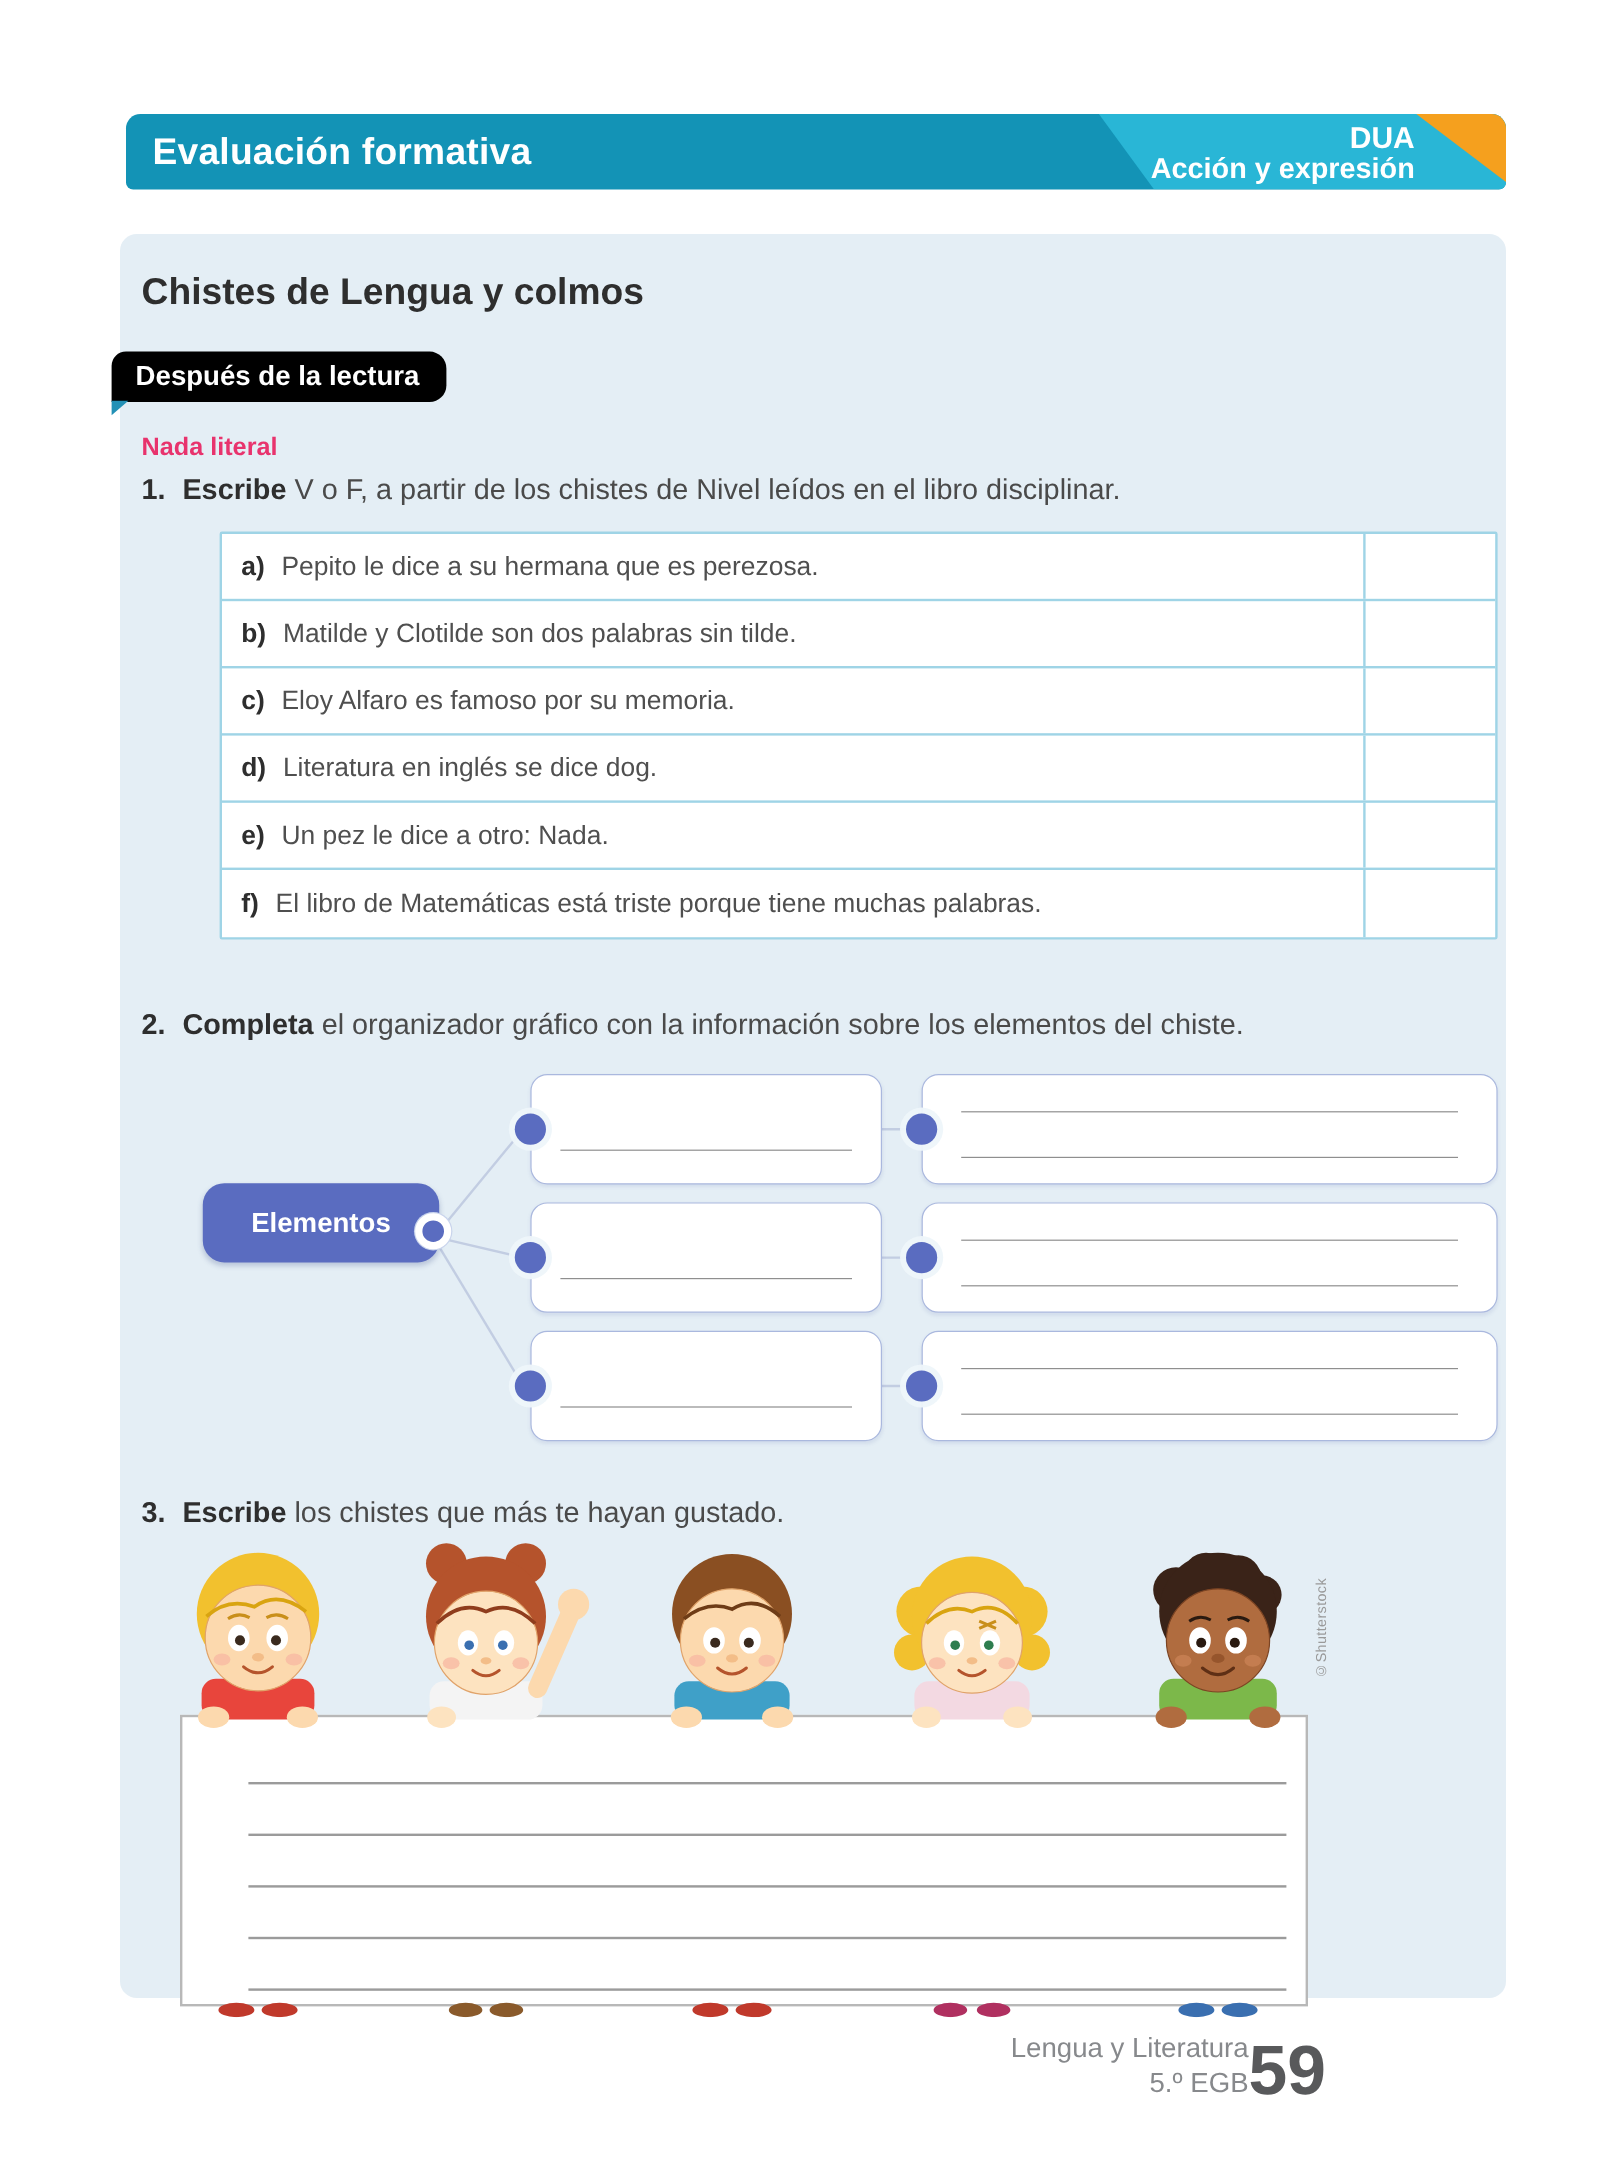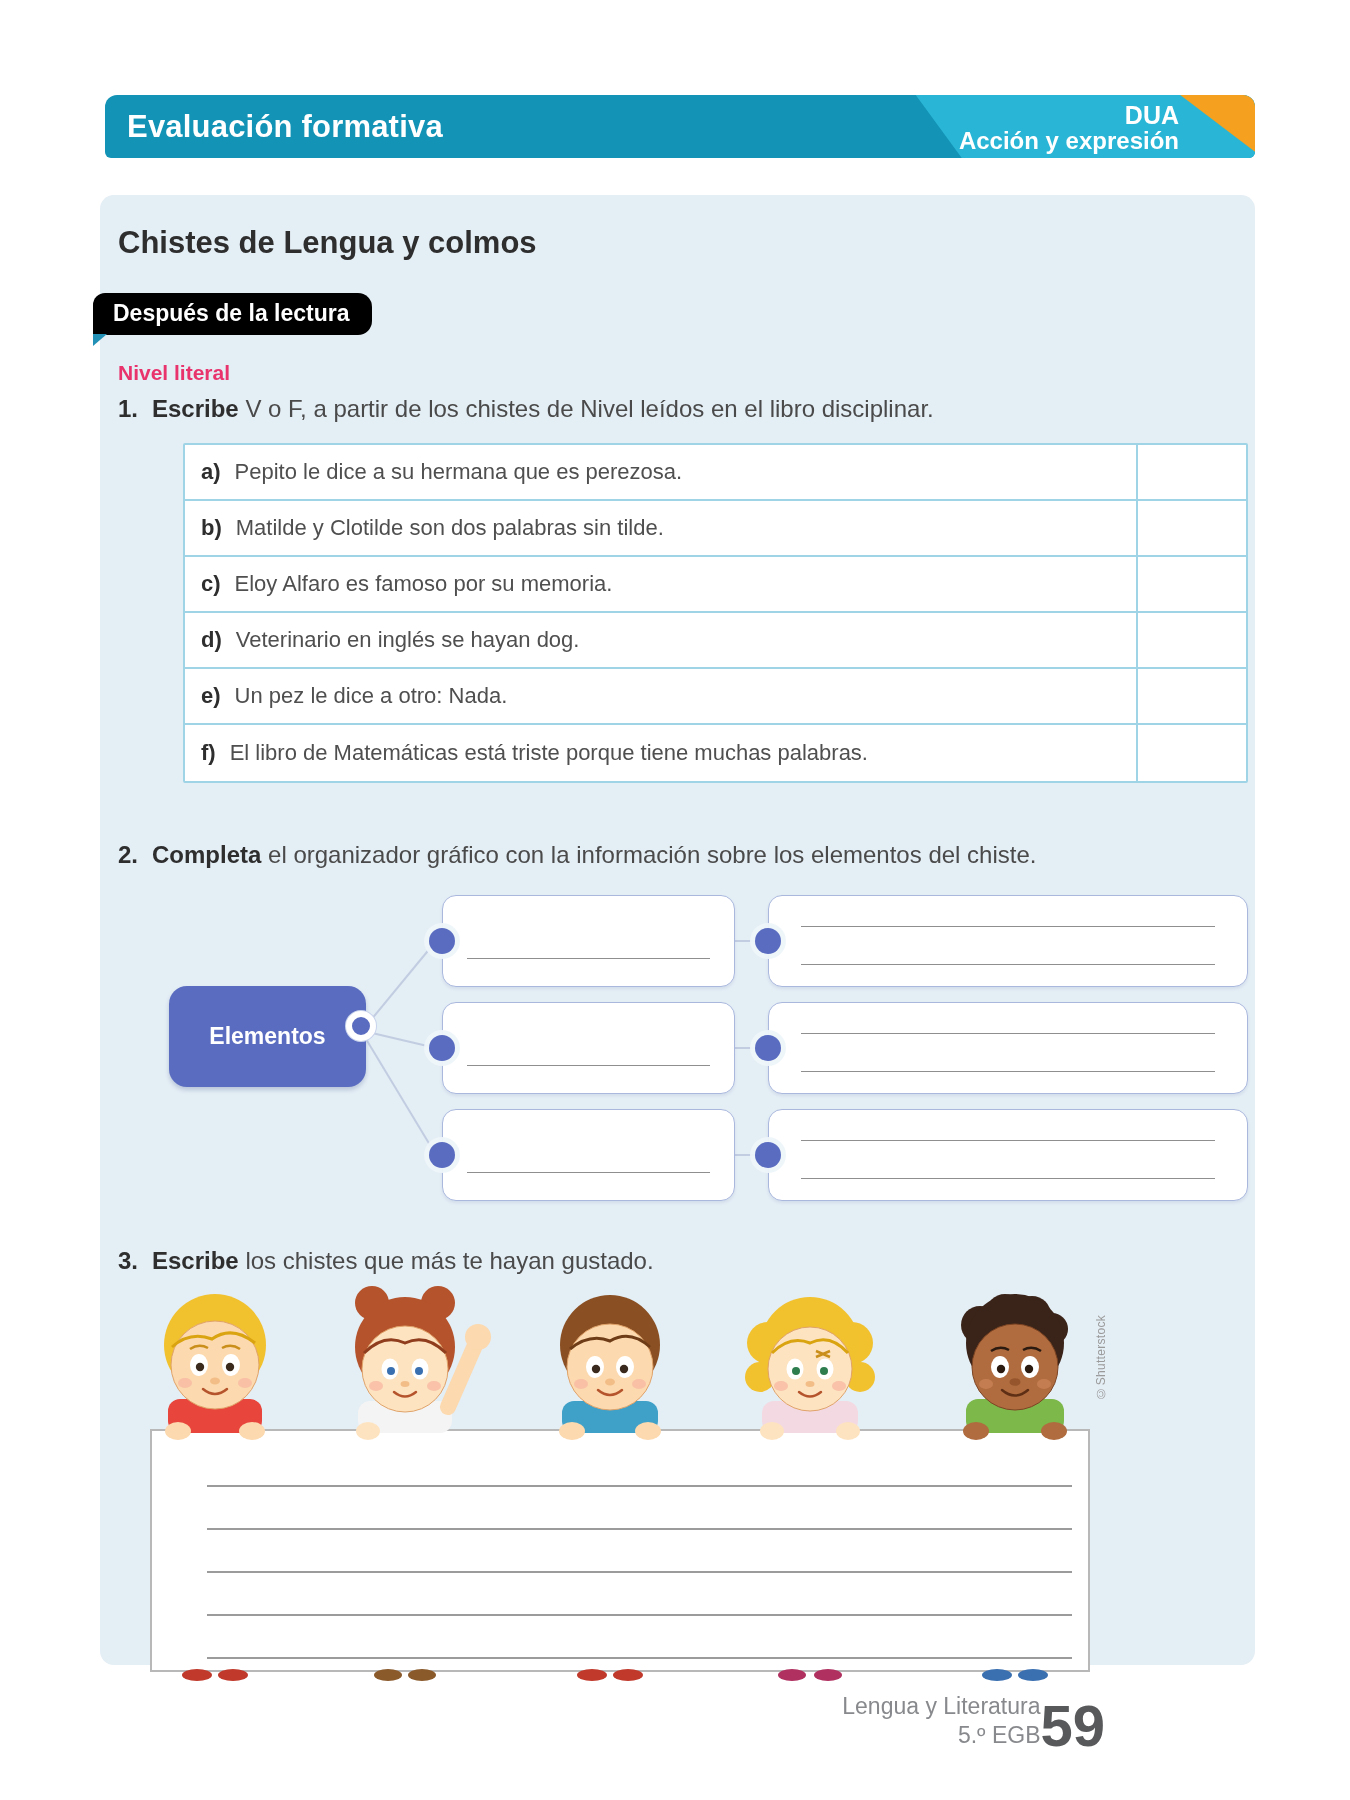--- a/index.html
+++ b/index.html
@@ -64,21 +64,21 @@
   .vf-cell-text { flex: 1; display: flex; align-items: center; padding-left: 16px; font-size: 22px; color: #4f4f4f; }
   .vf-cell-text .letter { font-weight: bold; color: #2e2e2e; margin-right: 14px; }
   .vf-cell-answer { flex: 0 0 110px; border-left: 2px solid #9fd4e6; }
 
   .q2-block { margin-top: 58px; }
 
   
   .organizer { position: relative; margin-left: -18px; margin-top: 18px; width: 1155px; height: 330px; }
   .organizer svg.connectors { position: absolute; inset: 0; }
   .hub-box {
-    position: absolute; left: 69px; top: 99px; width: 197px; height: 101px;
+    position: absolute; left: 69px; top: 99px; width: 197px; height: 66px;
     background: #5a6cc0; border-radius: 18px; box-shadow: 0 3px 4px rgba(60,80,140,0.25);
     display: flex; align-items: center; justify-content: center;
     color: #fff; font-weight: bold; font-size: 23px;
   }
   .hub-node {
     position: absolute; left: 246px; top: 124px; width: 30px; height: 30px;
     background: #5a6cc0; border: 6px solid #ffffff; border-radius: 50%;
     box-shadow: 0 0 0 1px #c9d4ec;
   }
   .org-box {
@@ -133,21 +133,21 @@
       <div class="dua-sub">Acción y expresión</div>
     </div>
   </div>
 
   <div class="card">
 
     <div class="lesson-title">Chistes de Lengua y colmos</div>
 
     <div class="stage-badge">Después de la lectura</div>
 
-    <div class="level-label">Nivel literal</div>
+    <div class="level-label">Nada literal</div>
 
     
     <div class="q-block">
       <span class="q-num">1.</span>
       <p class="q-text">
         <span class="verb">Escribe</span>
         <span>V o F, a partir de los chistes de Nivel leídos en el libro disciplinar.</span>
       </p>
     </div>
 
@@ -169,21 +169,21 @@
       <div class="vf-row">
         <div class="vf-cell-text">
           <span class="letter">c)</span>
             <span>Eloy Alfaro es famoso por su memoria.</span>
         </div>
         <div class="vf-cell-answer"></div>
       </div>
       <div class="vf-row">
         <div class="vf-cell-text">
           <span class="letter">d)</span>
-            <span>Veterinario en inglés se hayan dog.</span>
+            <span>Literatura en inglés se dice dog.</span>
         </div>
         <div class="vf-cell-answer"></div>
       </div>
       <div class="vf-row">
         <div class="vf-cell-text">
           <span class="letter">e)</span>
             <span>Un pez le dice a otro: Nada.</span>
         </div>
         <div class="vf-cell-answer"></div>
       </div>

